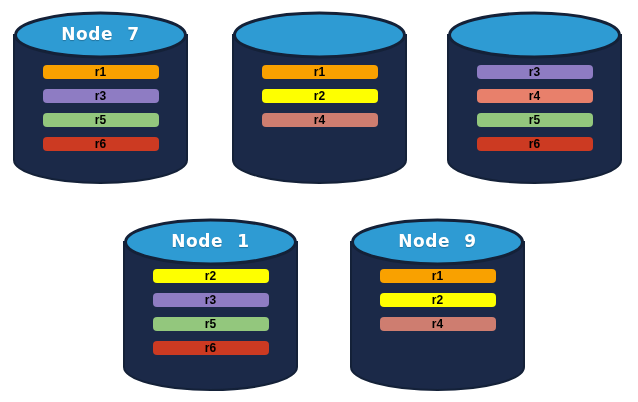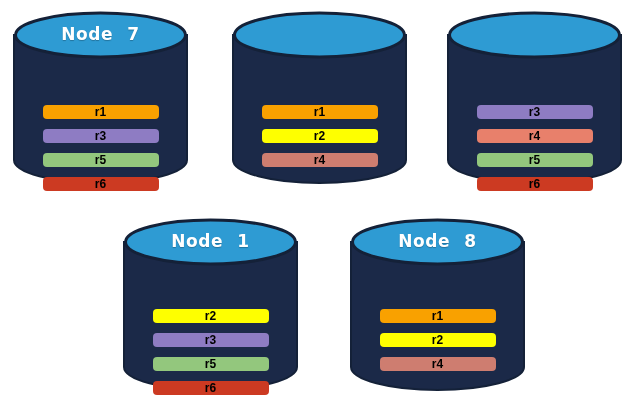--- a/index.html
+++ b/index.html
@@ -44,21 +44,20 @@
   }
   .bars {
     position: absolute;
     left: 50%;
     transform: translateX(-50%);
     top: 56px;
     width: 116px;
     display: flex;
     flex-direction: column;
     gap: 10px;
-    margin-top: 40px;
   }
   .bar {
     height: 14px;
     border-radius: 4px;
     display: flex;
     align-items: center;
     justify-content: center;
     color: var(--bar_text, #000000);
     font-family: "Liberation Sans", sans-serif;
     font-weight: bold;
@@ -128,21 +127,21 @@
       <div class="bar" style="background: rgb(147, 199, 125);">r5</div>
       <div class="bar" style="background: rgb(204, 58, 34);">r6</div>
     </div>
   </div>
 
   <div class="cyl pos-n5 row2">
     <svg width="177" height="178" viewBox="0 0 177 178">
       <path class="cyl-body-shape" d="M2,26 L175,26 L175,151 A86.5,23 0 0 1 2,151 Z"></path>
       <ellipse class="cyl-top-shape" cx="88.5" cy="26" rx="85" ry="22"></ellipse>
     </svg>
-    <div class="cyl-title">Node 8</div>
+    <div class="cyl-title">Node 9</div>
     <div class="bars">
       <div class="bar" style="background: rgb(249, 161, 0);">r1</div>
       <div class="bar" style="background: rgb(254, 255, 0);">r2</div>
       <div class="bar" style="background: rgb(206, 125, 112);">r4</div>
     </div>
   </div>
 
 </div>
 
 </body></html>

